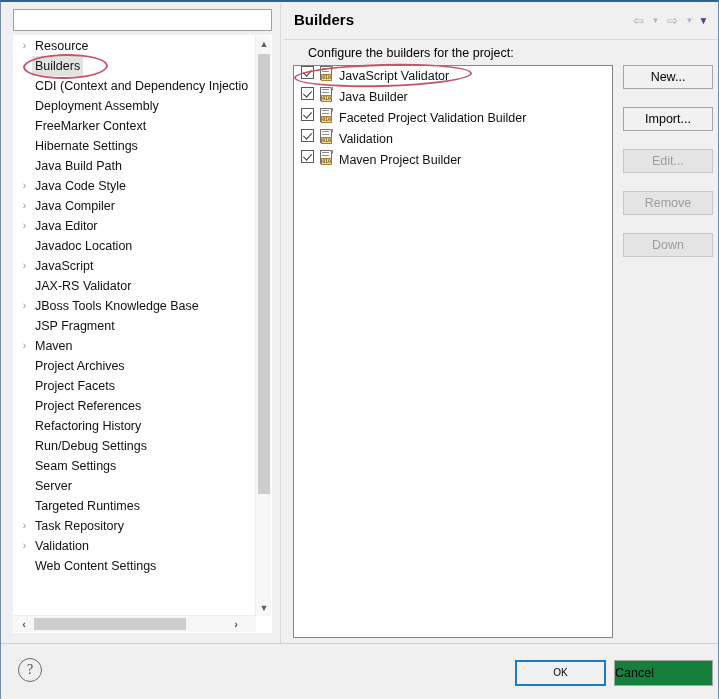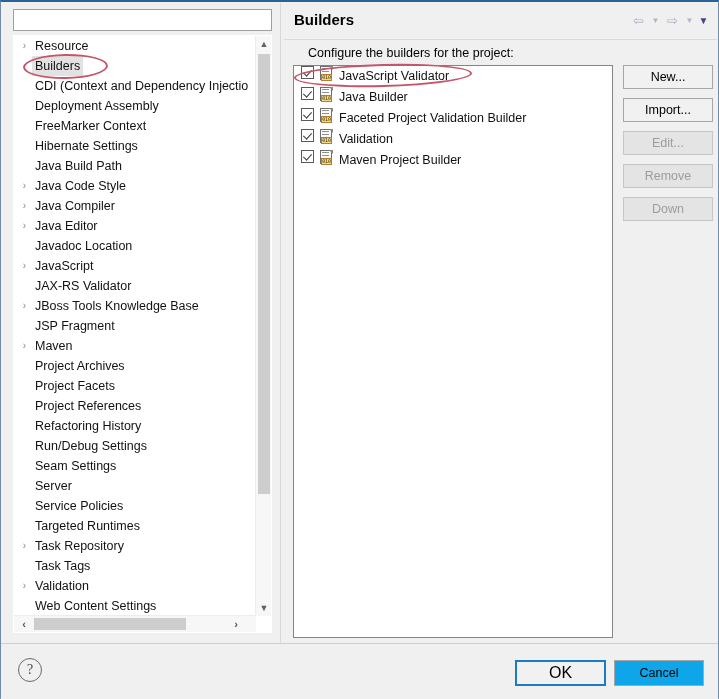--- a/index.html
+++ b/index.html
@@ -344,21 +344,21 @@
   #side-buttons {
     position: absolute;
     left: 339px;
     top: 62px;
     width: 90px;
   }
   .sbtn {
     display: block;
     width: 90px;
     height: 24px;
-    margin-bottom: 9px;
+    margin-bottom: 18px;
     font-family: "Liberation Sans", sans-serif;
     font-size: 12.5px;
     box-sizing: border-box;
     text-align: center;
     line-height: 22px;
     border: 1px solid #a6a6a6;
     background: #f1f1f1;
     color: #000;
     cursor: default;
     padding: 0;
@@ -398,40 +398,40 @@
   #ok-button {
     position: absolute;
     left: 514px;
     top: 658px;
     width: 91px;
     height: 26px;
     box-sizing: border-box;
     border: 2px solid #1a7bc7;
     background: #f1f1f1;
     font-family: "Liberation Sans", sans-serif;
-    font-size: 16px;
+    font-size: 10px;
     color: #000;
     text-align: center;
     line-height: 22px;
     cursor: default;
     padding: 0;
   }
   #cancel-button {
     position: absolute;
     left: 613px;
     top: 658px;
-    width: 90px;
+    width: 99px;
     height: 26px;
     box-sizing: border-box;
     border: 1px solid #a6a6a6;
-    background: #0ea5e9;
+    background: #15803d;
     font-family: "Liberation Sans", sans-serif;
     font-size: 12.5px;
     color: #000;
-    text-align: center;
+    text-align: left;
     line-height: 24px;
     cursor: default;
     padding: 0;
   }
 
   
   .annot-ellipse {
     position: absolute;
     border: 2px solid #c4566b;
     border-radius: 50%;
@@ -481,24 +481,22 @@
           <div class="tree-row"><span class="twisty">›</span><span class="tlabel">JBoss Tools Knowledge Base</span></div>
           <div class="tree-row"><span class="tlabel">JSP Fragment</span></div>
           <div class="tree-row"><span class="twisty">›</span><span class="tlabel">Maven</span></div>
           <div class="tree-row"><span class="tlabel">Project Archives</span></div>
           <div class="tree-row"><span class="tlabel">Project Facets</span></div>
           <div class="tree-row"><span class="tlabel">Project References</span></div>
           <div class="tree-row"><span class="tlabel">Refactoring History</span></div>
           <div class="tree-row"><span class="tlabel">Run/Debug Settings</span></div>
           <div class="tree-row"><span class="tlabel">Seam Settings</span></div>
           <div class="tree-row"><span class="tlabel">Server</span></div>
-          <div class="tree-row"><span class="tlabel">Service Policies</span></div>
           <div class="tree-row"><span class="tlabel">Targeted Runtimes</span></div>
           <div class="tree-row"><span class="twisty">›</span><span class="tlabel">Task Repository</span></div>
-          <div class="tree-row"><span class="tlabel">Task Tags</span></div>
           <div class="tree-row"><span class="twisty">›</span><span class="tlabel">Validation</span></div>
           <div class="tree-row"><span class="tlabel">Web Content Settings</span></div>
         </div>
 
       <div id="tree-vscroll">
         <div class="sb-arrow sb-up">▲</div>
         <div id="tree-vthumb"></div>
         <div class="sb-arrow sb-down">▼</div>
       </div>
 

